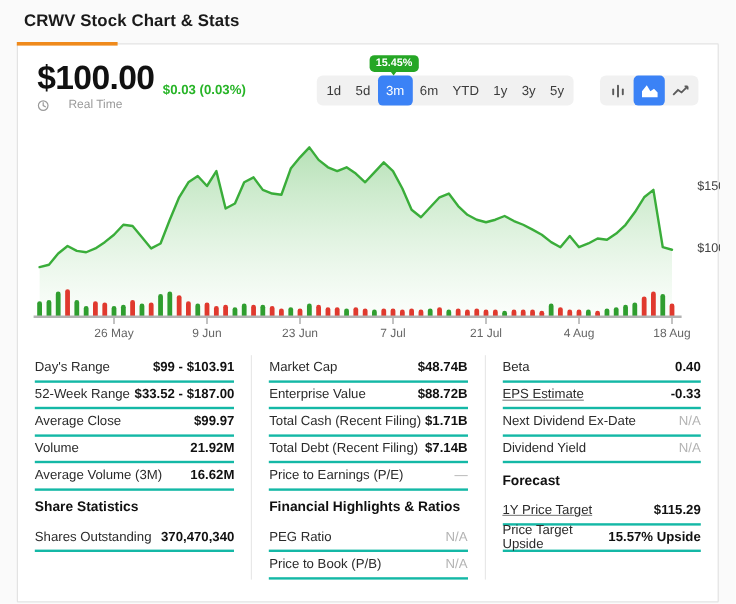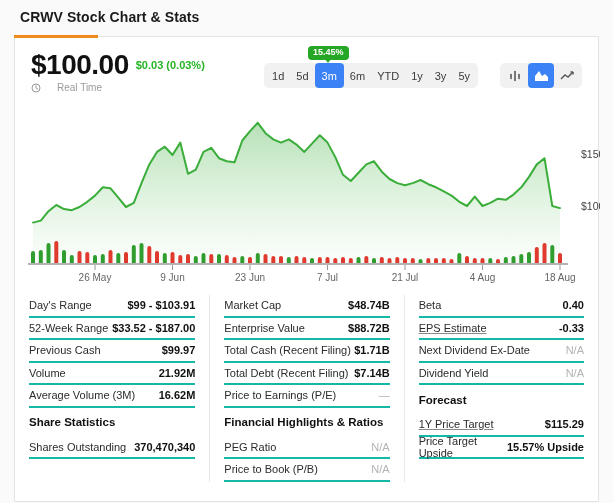--- a/index.html
+++ b/index.html
@@ -6,21 +6,21 @@
   html,body { width:613px; height:503px; overflow:hidden; background:#fafafa;
               font-family:"Liberation Sans","DejaVu Sans",sans-serif; }
   .page-title { font-size:14px; font-weight:700; color:#1a1a1a; padding:9px 0 0 20px; letter-spacing:.1px; }
   .card { position:absolute; left:14px; top:36px; width:585px; height:466px;
           background:#fff; border:1px solid #e3e3e3; border-radius:1px; }
   .accent-bar { position:absolute; left:-1px; top:-2px; width:84px; height:3px; background:#ef8a1c; }
 
   
   .head-row { display:flex; align-items:flex-start; padding:12px 16px 0 16px; }
   .price-block { display:flex; flex-direction:column; }
-  .price-line { display:flex; align-items:center; gap:7px; }
+  .price-line { display:flex; align-items:flex-end; gap:7px; }
   .cur-price { font-size:28px; font-weight:700; color:#111; letter-spacing:-.5px; }
   .chg { font-size:11px; font-weight:700; color:#27b427; }
   .realtime { display:flex; align-items:center; gap:16px; font-size:10px; color:#9a9a9a; margin-top:1px; }
   .toolbar { margin-left:auto; display:flex; gap:22px; margin-top:14px; }
   .seg-group { position:relative; display:flex; align-items:center; background:#f1f1f1; border-radius:5px; padding:2px; height:25px; }
   .seg-btn { font-size:11px; color:#3a3a3a; padding:0 6px; height:21px; display:flex; align-items:center; justify-content:center; border-radius:4px; cursor:pointer; }
   .seg-btn.sel { background:#3b82f6; color:#fff; height:25px; margin:-2px 0; padding:0 7px; font-weight:400; }
   .icon-btn { width:26px; }
   .badge { position:absolute; top:-17px; left:44px; background:#25a625; color:#fff; font-size:9px; font-weight:700;
            padding:2px 5px 2px 5px; border-radius:4px; line-height:1.1; white-space:nowrap; }
@@ -213,21 +213,21 @@
       <div class="stats-col">
         <div class="stat-row">
           <span class="stat-label">Day's Range</span>
           <span class="stat-value">$99 - $103.91</span>
         </div>
         <div class="stat-row">
           <span class="stat-label">52-Week Range</span>
           <span class="stat-value">$33.52 - $187.00</span>
         </div>
         <div class="stat-row">
-          <span class="stat-label">Previous Cash</span>
+          <span class="stat-label">Average Close</span>
           <span class="stat-value">$99.97</span>
         </div>
         <div class="stat-row">
           <span class="stat-label">Volume</span>
           <span class="stat-value">21.92M</span>
         </div>
         <div class="stat-row">
           <span class="stat-label">Average Volume (3M)</span>
           <span class="stat-value">16.62M</span>
         </div>

